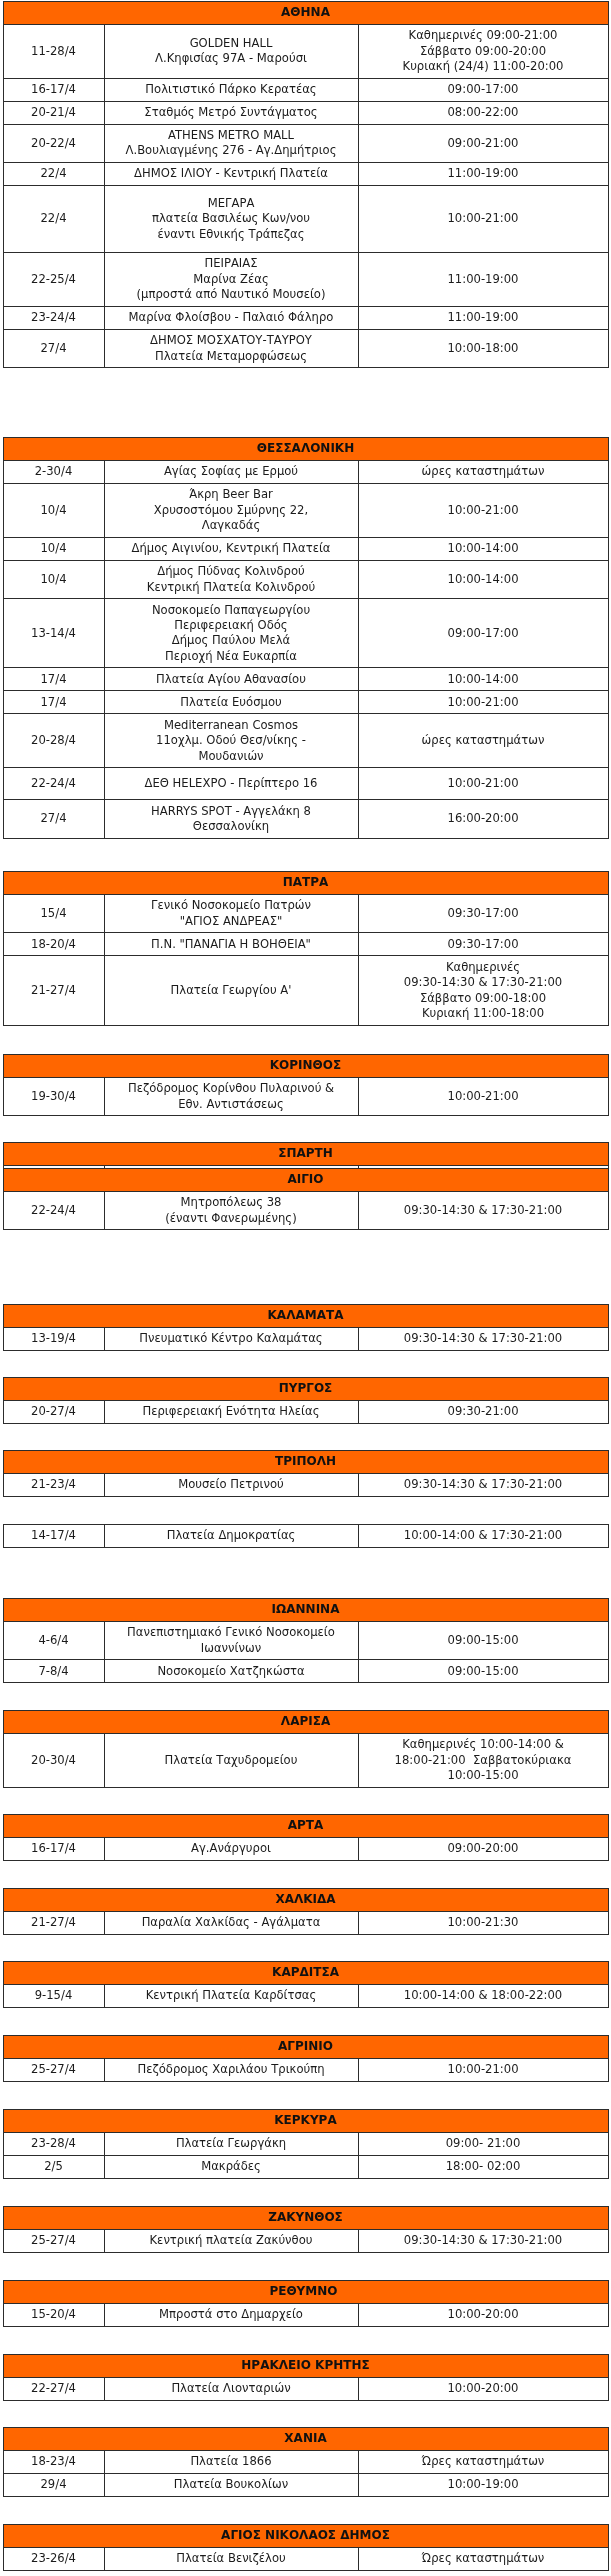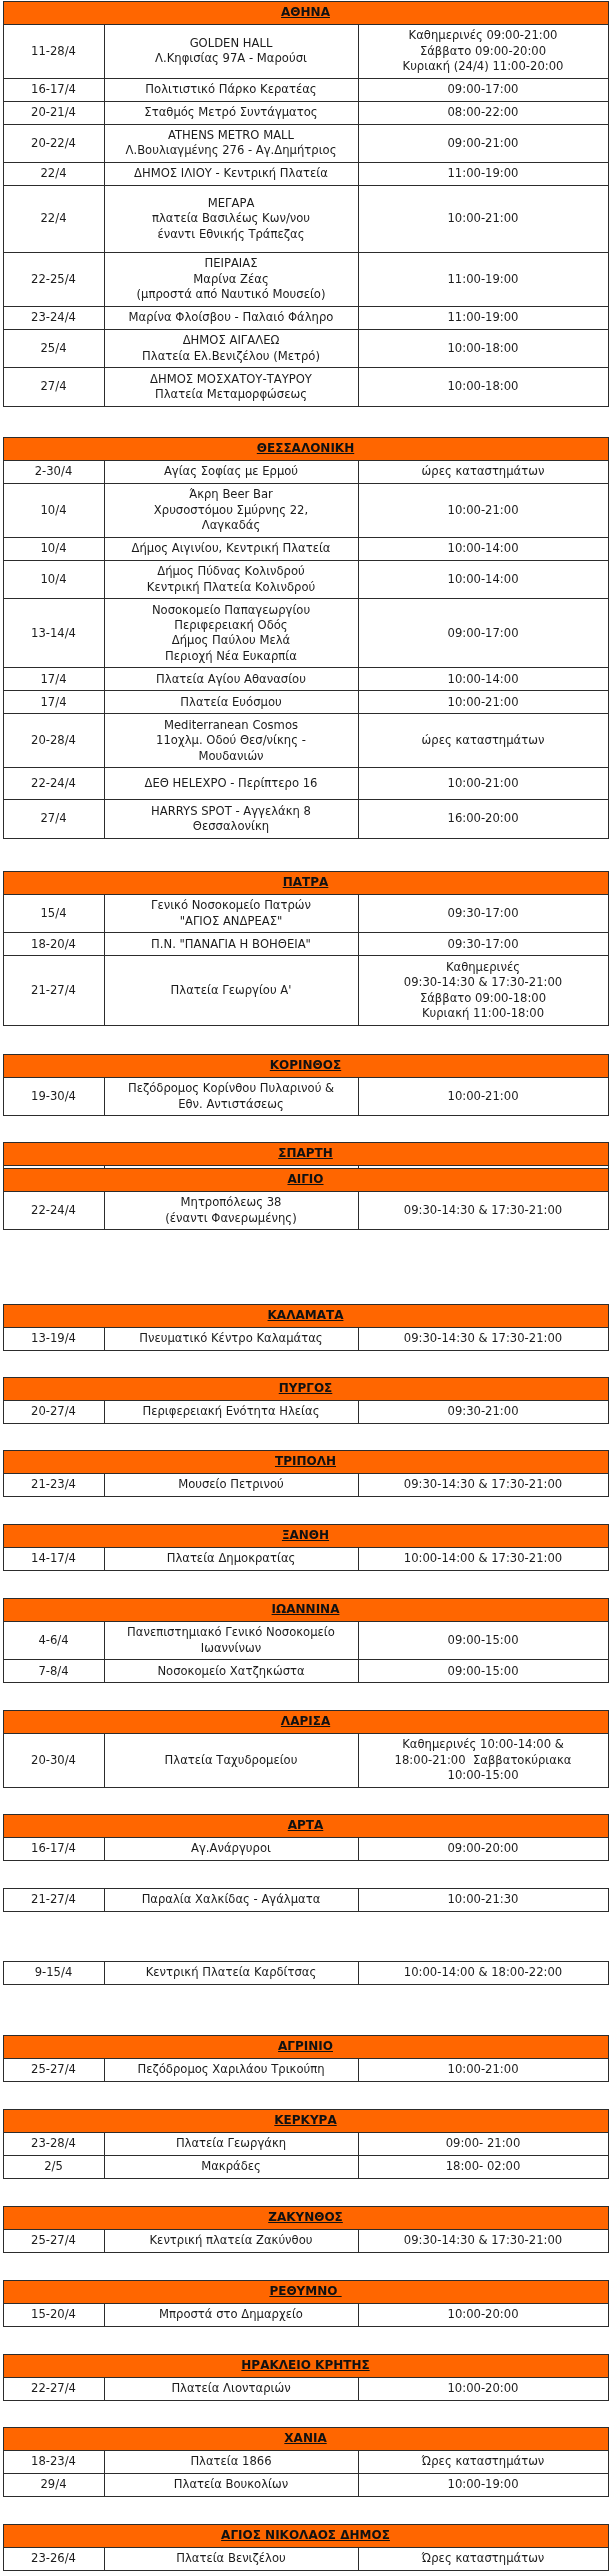--- a/index.html
+++ b/index.html
@@ -30,21 +30,21 @@
       white-space: pre;
       overflow: visible;
     }
     .sched th {
       background: #ff6600;
       font-weight: bold;
       font-size: 12px;
       padding: 3.3px 0 3.3px 0;
       color: #111;
     }
-    .sched th span { text-decoration: underline; white-space: pre; }
+    .sched th span { white-space: pre; }
     .sched td { padding: 3.3px 1.7px; background: #ffffff; }
   </style>
 </head>
 <body>
 
 <table class="sched" style="top:0.8px">
   <colgroup>
       <col class="c-date">
       <col class="c-loc">
       <col class="c-hrs">
@@ -95,26 +95,20 @@
 Μαρίνα Ζέας
 (μπροστά από Ναυτικό Μουσείο)</td>
         <td>11:00-19:00</td>
       </tr>
   <tr>
         <td>23-24/4</td>
         <td>Μαρίνα Φλοίσβου - Παλαιό Φάληρο</td>
         <td>11:00-19:00</td>
       </tr>
   <tr>
-        <td>25/4</td>
-        <td>ΔΗΜΟΣ ΑΙΓΑΛΕΩ
-Πλατεία Ελ.Βενιζέλου (Μετρό)</td>
-        <td>10:00-18:00</td>
-      </tr>
-  <tr>
         <td>27/4</td>
         <td>ΔΗΜΟΣ ΜΟΣΧΑΤΟΥ-ΤΑΥΡΟΥ
 Πλατεία Μεταμορφώσεως</td>
         <td>10:00-18:00</td>
       </tr>
 </tbody>
   </table>
 
 <table class="sched" style="top:437px">
   <colgroup>
@@ -330,23 +324,20 @@
 </tbody>
   </table>
 
 <table class="sched" style="top:1524px">
   <colgroup>
       <col class="c-date">
       <col class="c-loc">
       <col class="c-hrs">
     </colgroup>
   <tbody>
-      <tr>
-        <th colspan="3"><span>ΞΑΝΘΗ</span></th>
-      </tr>
   <tr>
         <td>14-17/4</td>
         <td>Πλατεία Δημοκρατίας</td>
         <td>10:00-14:00 &amp; 17:30-21:00</td>
       </tr>
 </tbody>
   </table>
 
 <table class="sched" style="top:1598px">
   <colgroup>
@@ -410,35 +401,41 @@
 </tbody>
   </table>
 
 <table class="sched" style="top:1888px">
   <colgroup>
       <col class="c-date">
       <col class="c-loc">
       <col class="c-hrs">
     </colgroup>
   <tbody>
+      <tr>
+        <th colspan="3"><span>ΧΑΛΚΙΔΑ</span></th>
+      </tr>
   <tr>
         <td>21-27/4</td>
         <td>Παραλία Χαλκίδας - Αγάλματα</td>
         <td>10:00-21:30</td>
       </tr>
 </tbody>
   </table>
 
 <table class="sched" style="top:1961px">
   <colgroup>
       <col class="c-date">
       <col class="c-loc">
       <col class="c-hrs">
     </colgroup>
   <tbody>
+      <tr>
+        <th colspan="3"><span>ΚΑΡΔΙΤΣΑ</span></th>
+      </tr>
   <tr>
         <td>9-15/4</td>
         <td>Κεντρική Πλατεία Καρδίτσας</td>
         <td>10:00-14:00 &amp; 18:00-22:00</td>
       </tr>
 </tbody>
   </table>
 
 <table class="sched" style="top:2035px">
   <colgroup>

